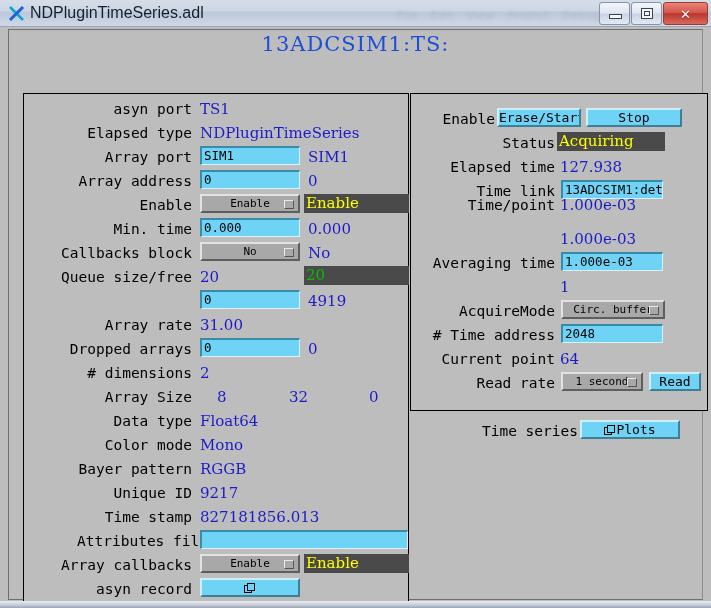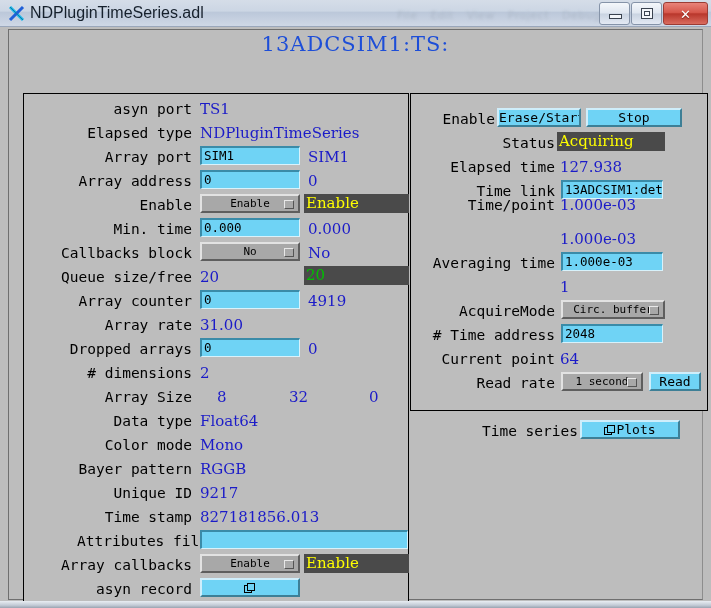--- a/index.html
+++ b/index.html
@@ -241,21 +241,20 @@
           <div class="val" style="left:284px">No</div>
         </div>
 
         <div class="row" style="top:172px">
           <div class="lbl" style="left:0;width:168px">Queue size/free</div>
           <div class="val" style="left:176px">20</div>
           <div class="readback green" style="left:280px;width:105px">20</div>
         </div>
 
         <div class="row" style="top:196px">
-          <div class="lbl" style="left:0;width:168px">Array counter</div>
           <div class="entry" style="left:176px;width:100px">0</div>
           <div class="val" style="left:284px">4919</div>
         </div>
 
         <div class="row" style="top:220px">
           <div class="lbl" style="left:0;width:168px">Array rate</div>
           <div class="val" style="left:176px">31.00</div>
         </div>
 
         <div class="row" style="top:244px">

